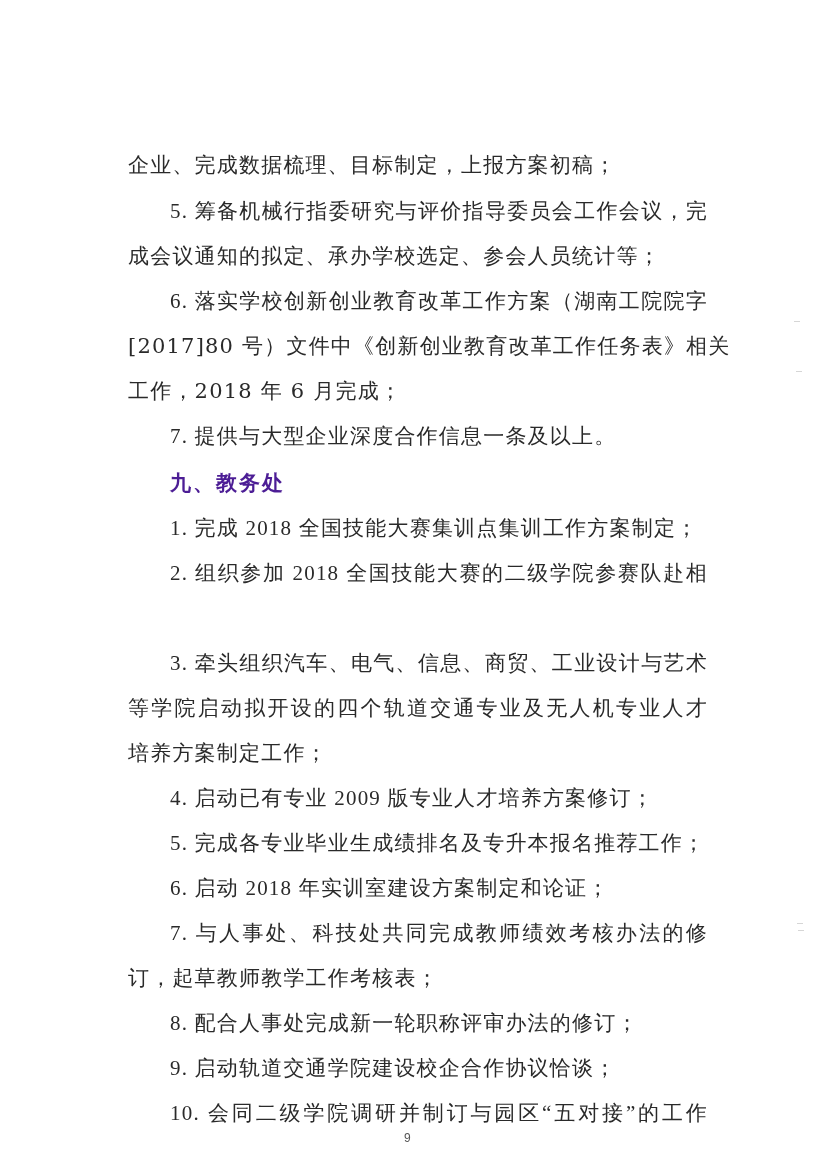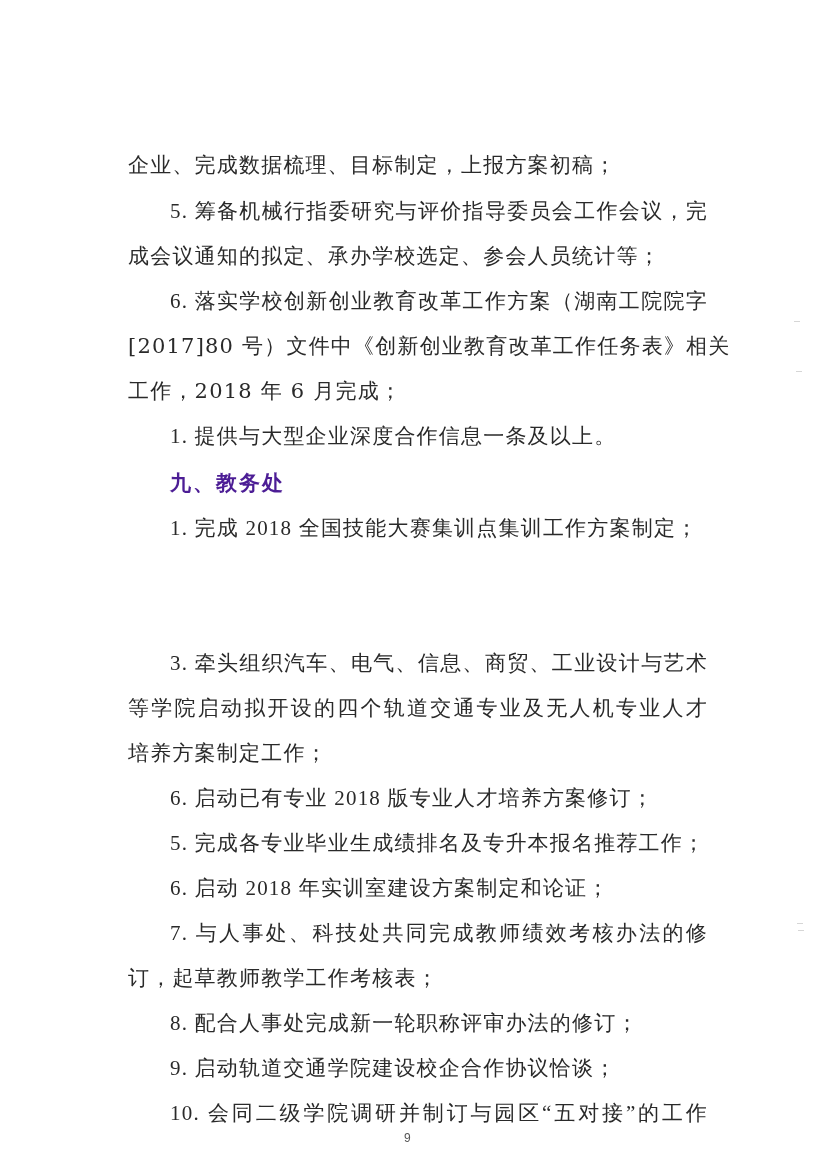--- a/index.html
+++ b/index.html
@@ -63,32 +63,33 @@
 
   <div class="line" style="top:103px;">企业、完成数据梳理、目标制定，上报方案初稿；</div>
 
   <div class="line indent justify" style="top:149px; width:538px;">5. 筹备机械行指委研究与评价指导委员会工作会议，完</div>
   <div class="line" style="top:194px;">成会议通知的拟定、承办学校选定、参会人员统计等；</div>
 
   <div class="line indent justify" style="top:239px; width:538px;">6. 落实学校创新创业教育改革工作方案（湖南工院院字</div>
   <div class="line justify" style="top:284px;">[2017]80 号）文件中《创新创业教育改革工作任务表》相关</div>
   <div class="line" style="top:329px;">工作，2018 年 6 月完成；</div>
 
-  <div class="line indent" style="top:374px;">1. 提供与大型企业深度合作信息一条及以上。</div>
+  <div class="line indent" style="top:374px;">7. 提供与大型企业深度合作信息一条及以上。</div>
 
   <div class="line indent heading" style="top:421px;">九、教务处</div>
 
   <div class="line indent" style="top:466px;">1. 完成 2018 全国技能大赛集训点集训工作方案制定；</div>
 
+  <div class="line indent justify" style="top:511px; width:538px;">2. 组织参加 2018 全国技能大赛的二级学院参赛队赴相</div>
 
   <div class="line indent justify" style="top:601px; width:538px;">3. 牵头组织汽车、电气、信息、商贸、工业设计与艺术</div>
   <div class="line justify" style="top:646px;">等学院启动拟开设的四个轨道交通专业及无人机专业人才</div>
   <div class="line" style="top:691px;">培养方案制定工作；</div>
 
-  <div class="line indent" style="top:736px;">6. 启动已有专业 2018 版专业人才培养方案修订；</div>
+  <div class="line indent" style="top:736px;">4. 启动已有专业 2009 版专业人才培养方案修订；</div>
 
   <div class="line indent" style="top:781px;">5. 完成各专业毕业生成绩排名及专升本报名推荐工作；</div>
 
   <div class="line indent" style="top:826px;">6. 启动 2018 年实训室建设方案制定和论证；</div>
 
   <div class="line indent justify" style="top:871px; width:538px;">7. 与人事处、科技处共同完成教师绩效考核办法的修</div>
   <div class="line" style="top:916px;">订，起草教师教学工作考核表；</div>
 
   <div class="line indent" style="top:961px;">8. 配合人事处完成新一轮职称评审办法的修订；</div>
 

